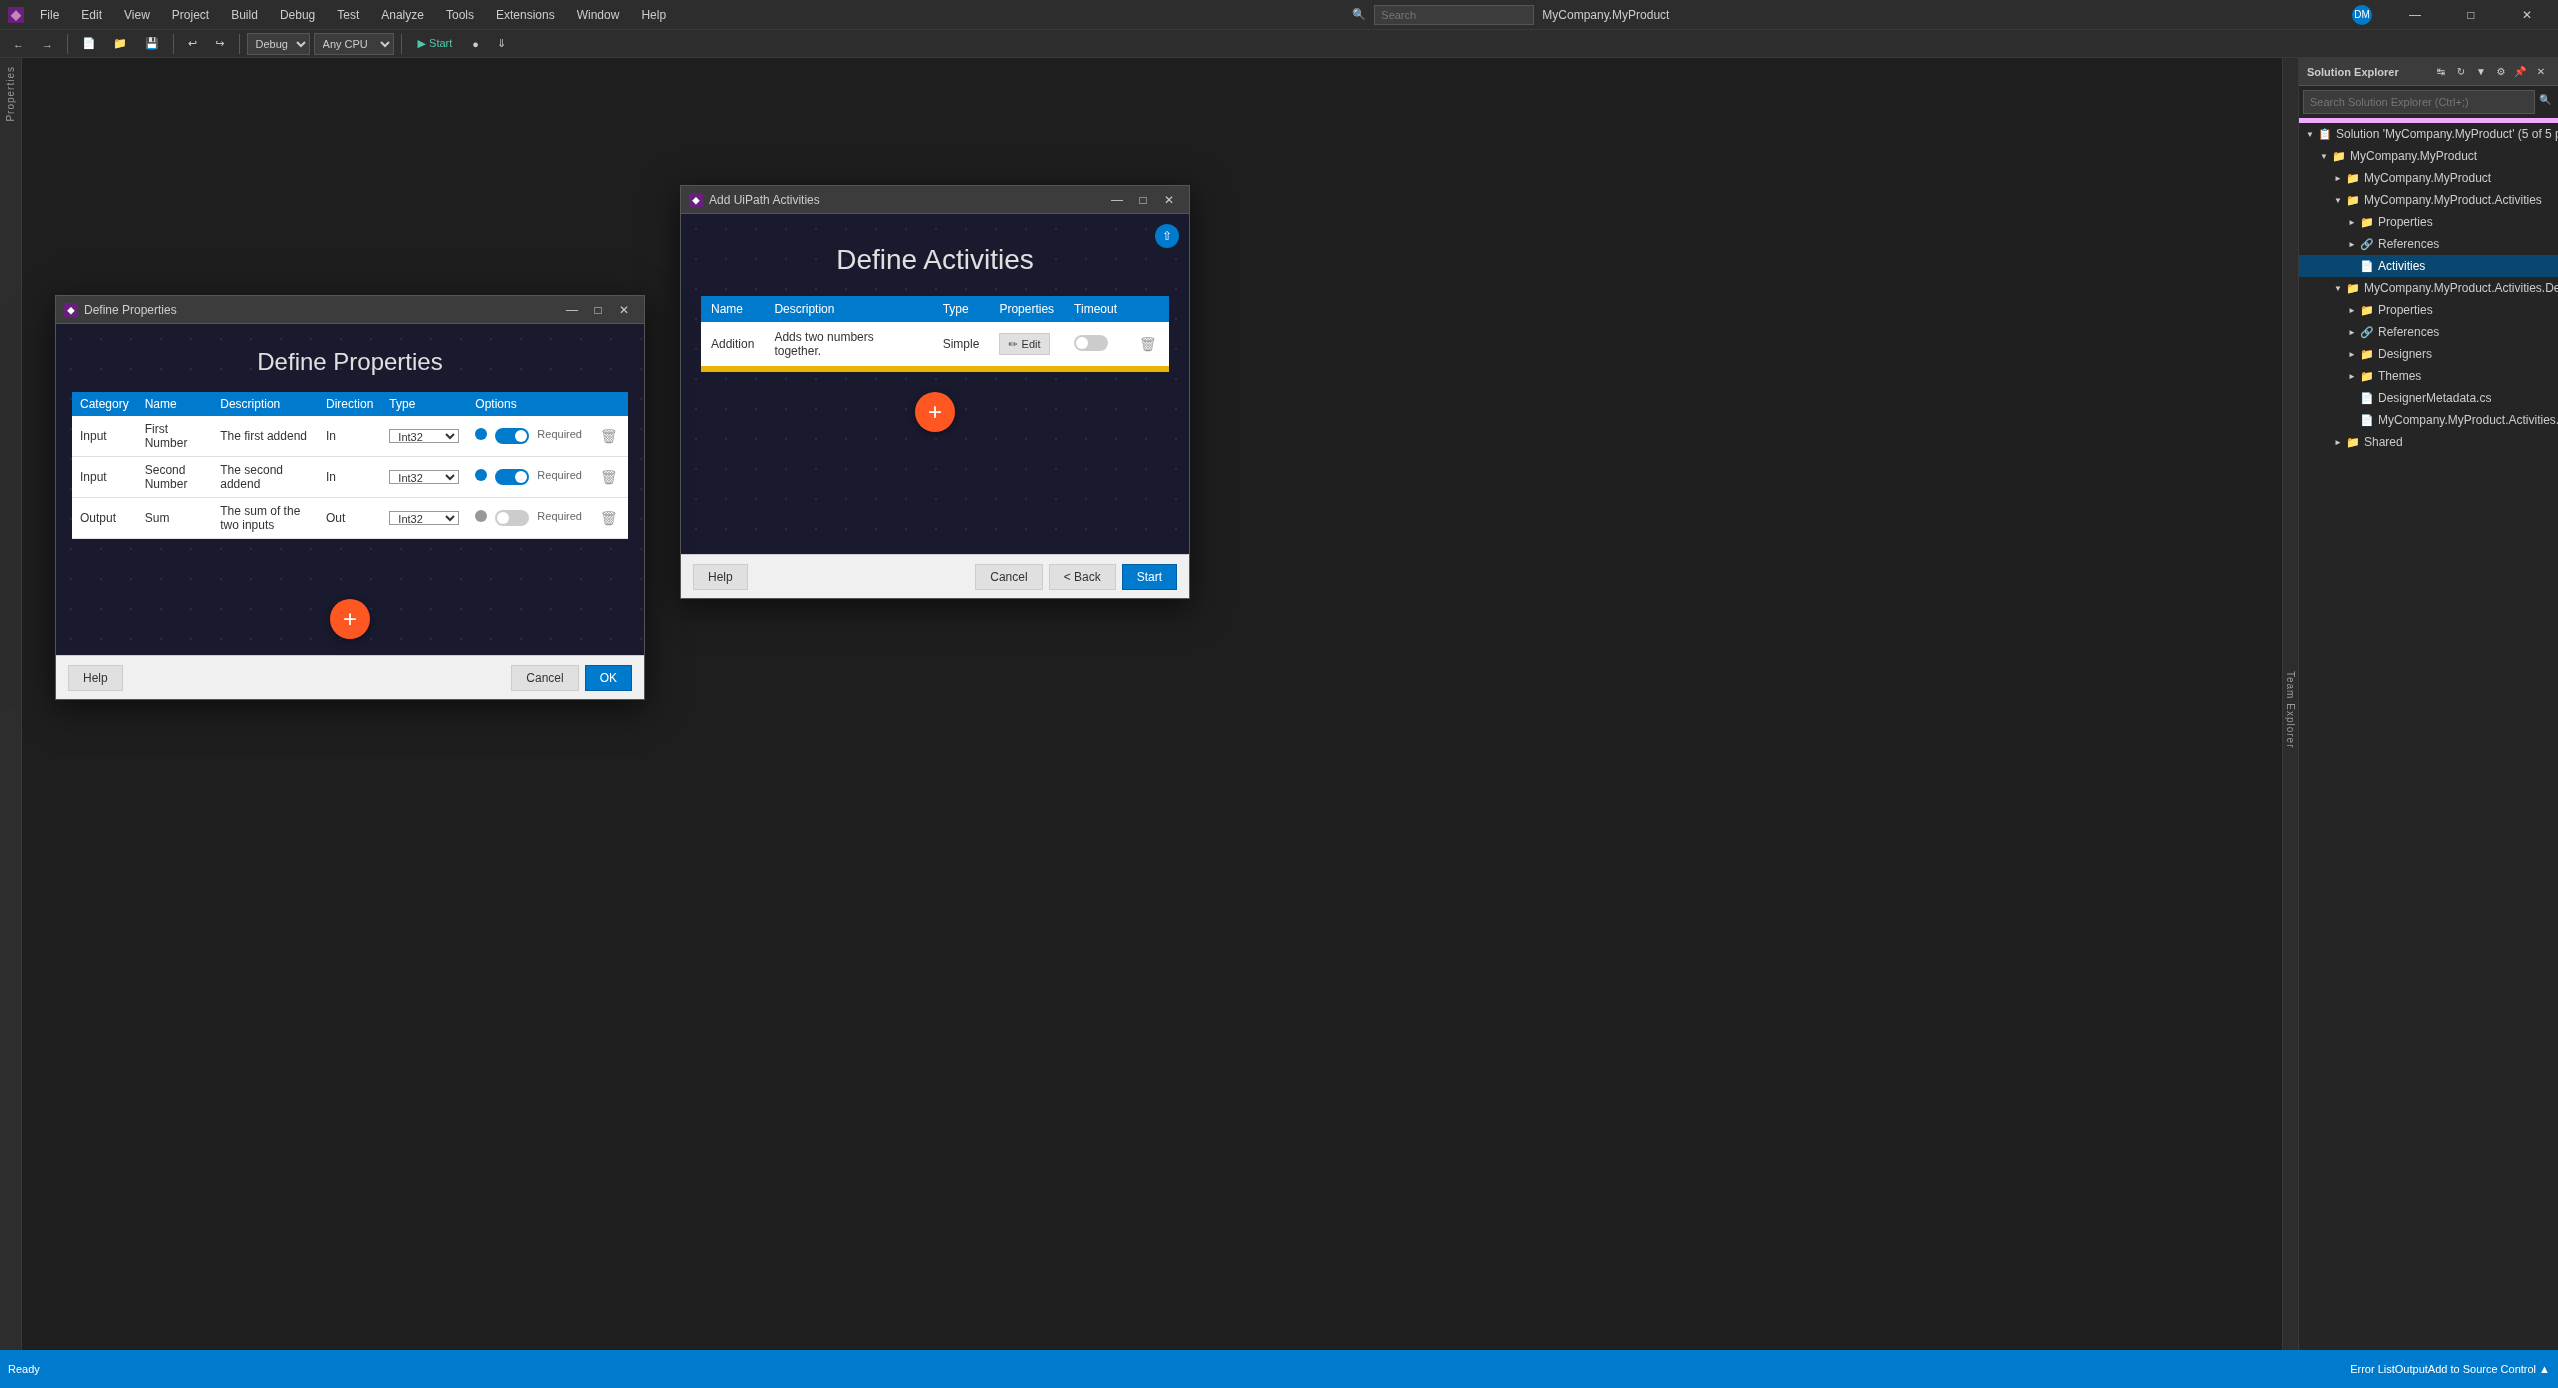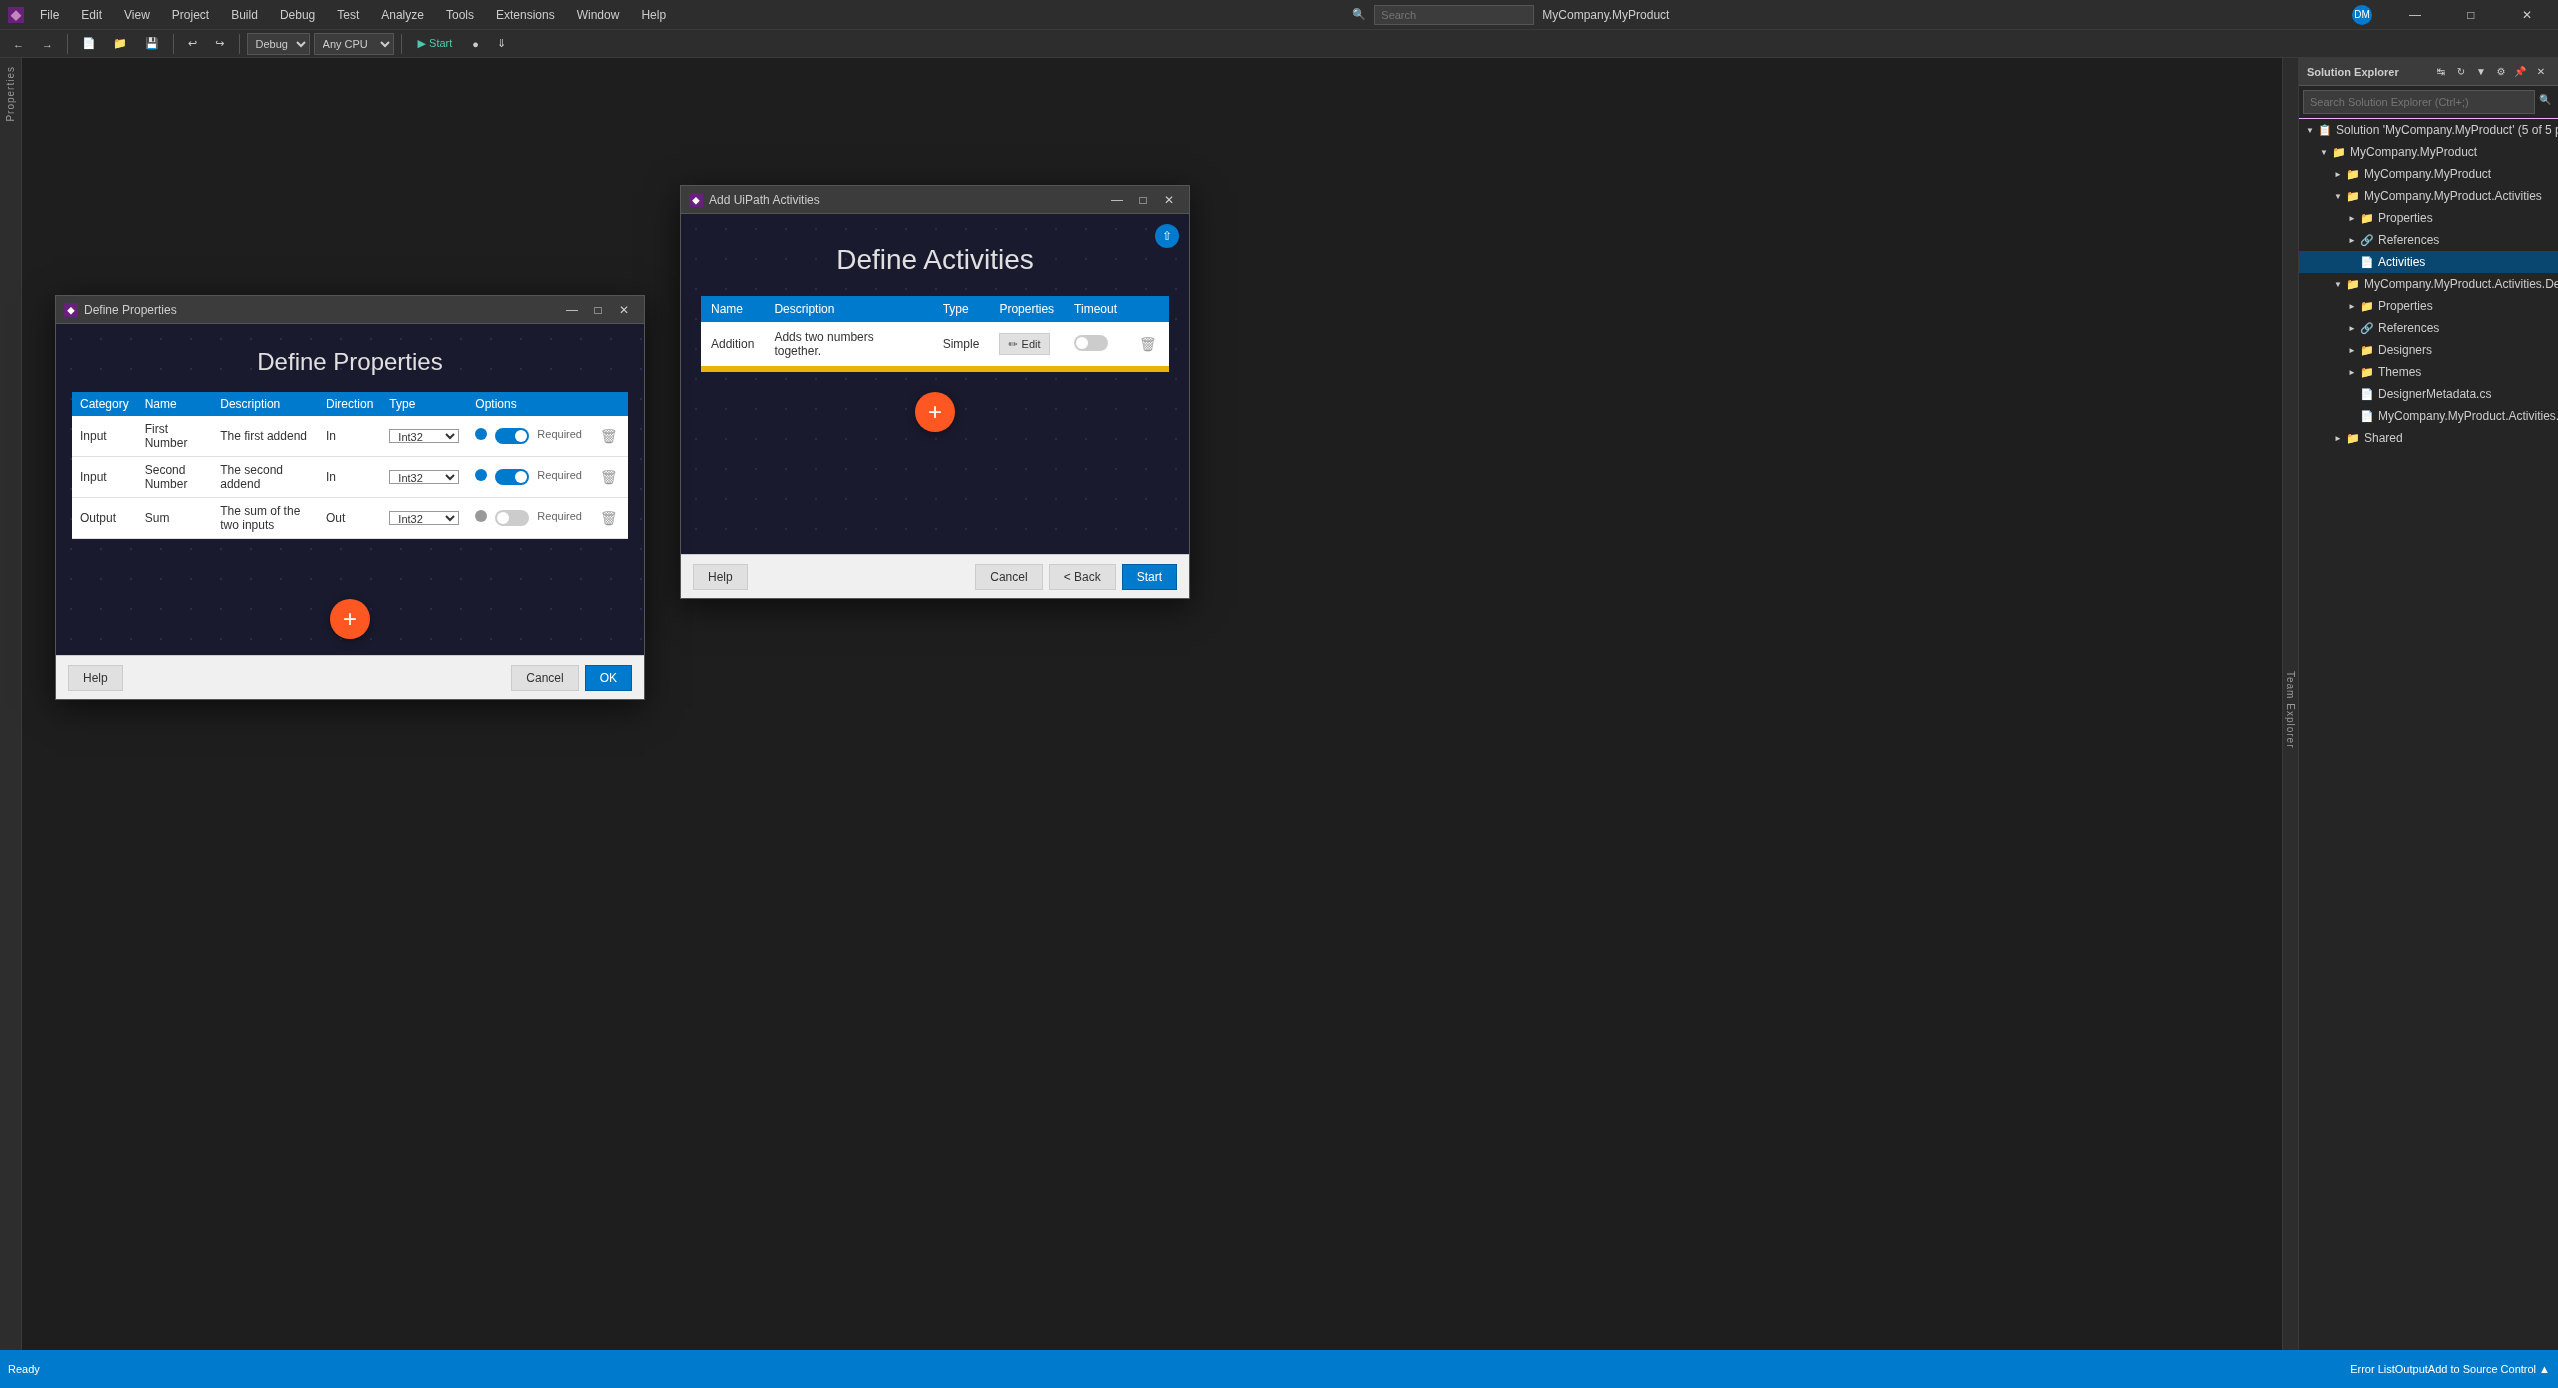--- a/index.html
+++ b/index.html
@@ -185,21 +185,21 @@
       height: 24px;
       background: #3c3c3c;
       border: 1px solid #555;
       color: #cccccc;
       font-size: 11px;
       padding: 0 6px;
       width: 100%;
     }
     .se-search-container {
       padding: 4px;
-      border-bottom: 1px solid #f0abfc;
+      border-bottom: 5px solid #f0abfc;
       display: flex;
     }
     .tree-view {
       flex: 1;
       overflow-y: auto;
       font-size: 12px;
     }
     .tree-item {
       height: 22px;
       display: flex;

